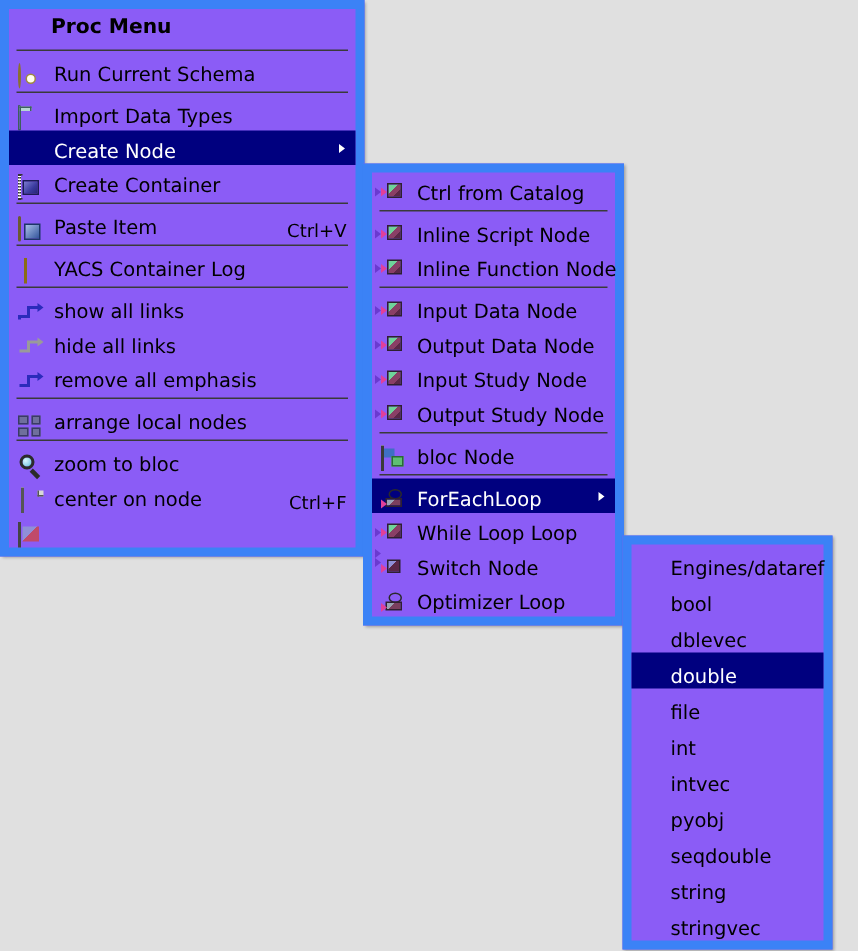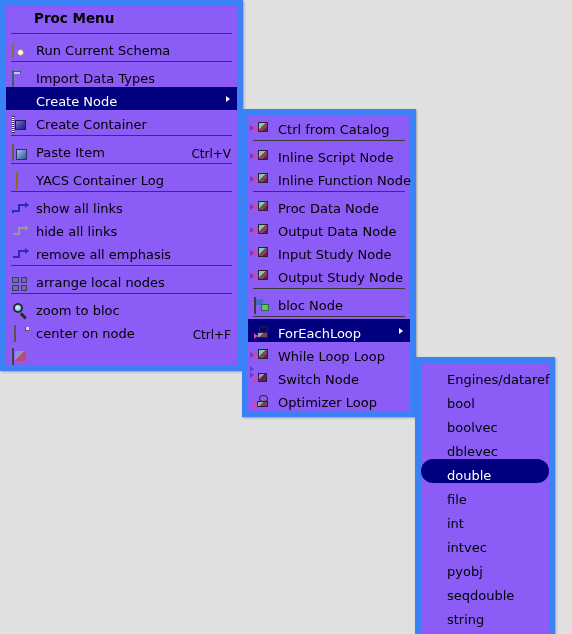--- a/index.html
+++ b/index.html
@@ -205,21 +205,21 @@
   .ic-switch .d{
     position:absolute;right:0;bottom:0;width:0;height:0;
     border-top:3px solid transparent;border-bottom:3px solid transparent;border-left:4px solid #6a3ad0;
   }
 
   
   .type-item{
     display:flex;align-items:flex-end;height:24px;
     padding:0 8px 0 26px;white-space:nowrap;font-size:13px;cursor:default;
   }
-  .type-item.sel{ background:#00007f;color:#fff;border-radius:12px; }
+  .type-item.sel{ background:#00007f;color:#fff; }
 </style>
 </head>
 <body>
 
 <div id="root">
 
   <div class="menu" id="proc-menu" style="left:0px; top:0px; width:243px;">
     <div class="menu-title">Proc Menu</div>
     <div class="sep"></div>
 
@@ -357,21 +357,21 @@
       </span>
       <span class="label">Inline Function Node</span>
     </div>
 
     <div class="sep"></div>
 
     <div class="item">
       <span class="ico">
         <span class="ic-node"><span class="ain"></span><span class="box"></span><span class="aout"></span></span>
       </span>
-      <span class="label">Proc Data Node</span>
+      <span class="label">Input Data Node</span>
     </div>
 
     <div class="item">
       <span class="ico">
         <span class="ic-node"><span class="ain"></span><span class="box"></span><span class="aout"></span></span>
       </span>
       <span class="label">Output Data Node</span>
     </div>
 
     <div class="item">
@@ -430,23 +430,20 @@
 
   <div class="menu" id="type-menu" style="left:415px; top:357px; width:140px;">
 
     <div class="type-item">
       <span>Engines/dataref</span>
     </div>
     <div class="type-item">
       <span>bool</span>
     </div>
     <div class="type-item">
-      <span>boolvec</span>
-    </div>
-    <div class="type-item">
       <span>dblevec</span>
     </div>
     <div class="type-item sel">
       <span>double</span>
     </div>
     <div class="type-item">
       <span>file</span>
     </div>
     <div class="type-item">
       <span>int</span>

